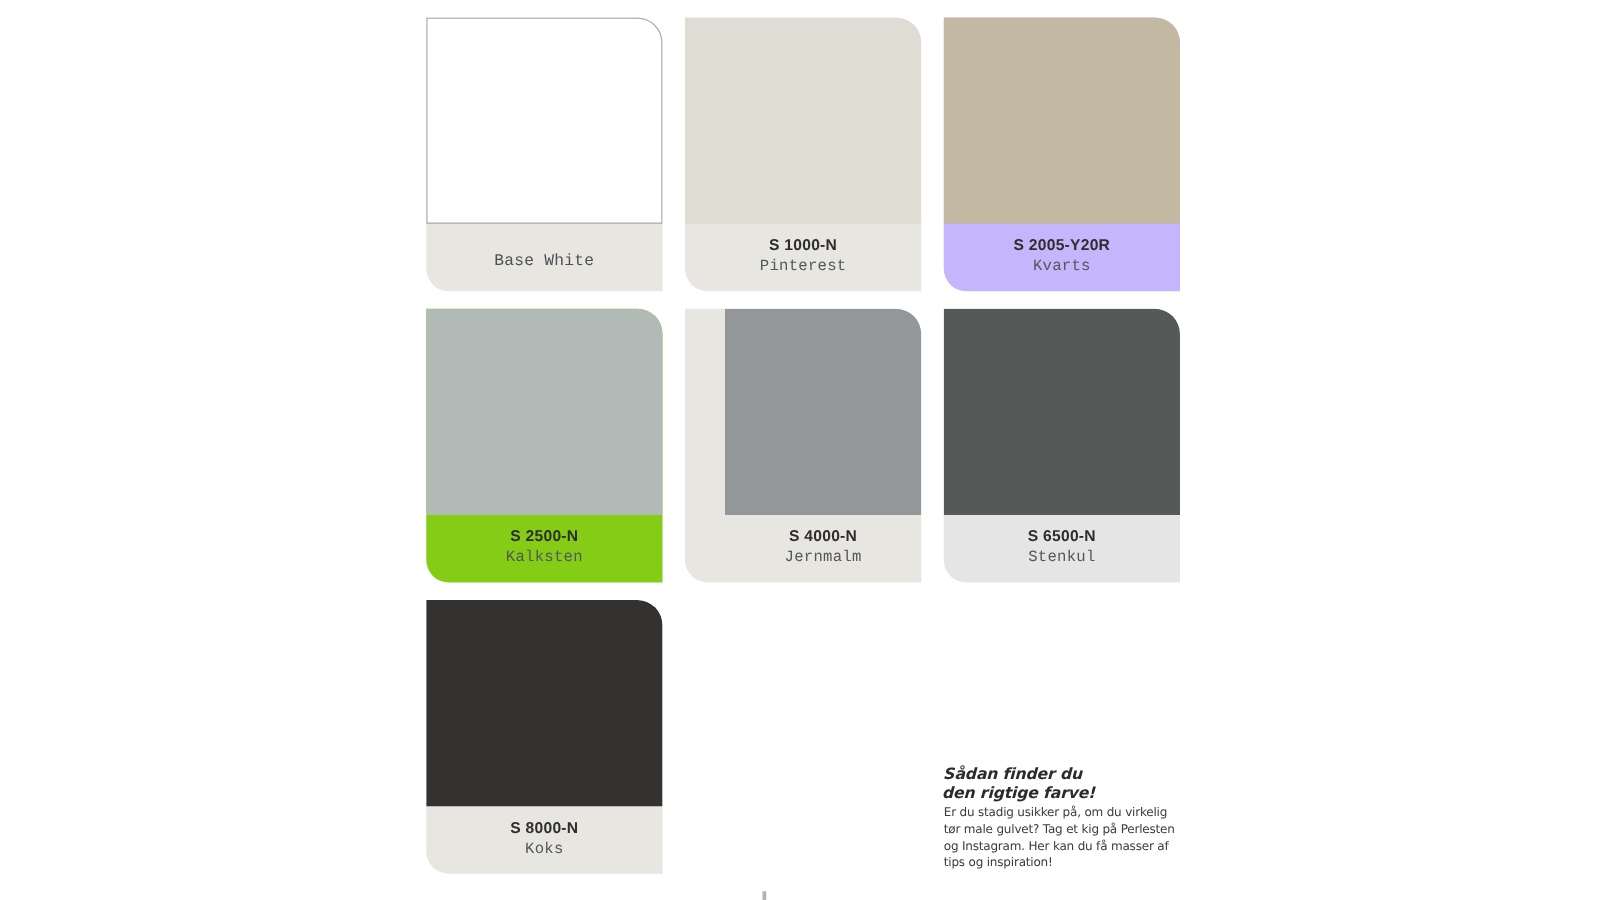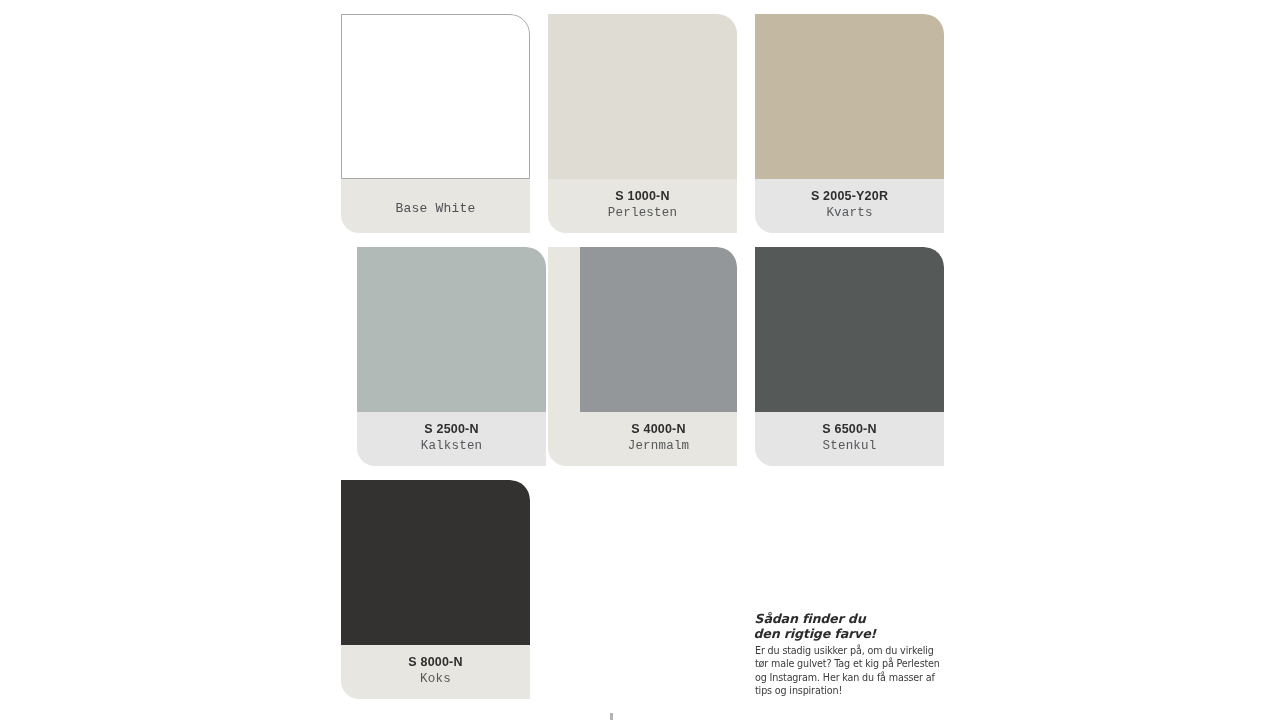--- a/index.html
+++ b/index.html
@@ -142,33 +142,33 @@
       <div class="swatch outlined"></div>
       <div class="card-label nameonly">
         <span class="cname big">Base White</span>
       </div>
     </div>
 
     <div class="card" style="background-color: rgb(232, 230, 225); text-align: center;">
       <div class="swatch" style="background-color: rgb(223, 221, 211);"></div>
       <div class="card-label">
         <span class="code">S 1000-N</span>
-        <span class="cname">Perlesten</span>
-      </div>
-    </div>
-
-    <div class="card" style="background-color: #e5e5e5;">
+        <span class="cname">Pinterest</span>
+      </div>
+    </div>
+
+    <div class="card" style="background-color: #c4b5fd;">
       <div class="swatch" style="background-color: rgb(195, 185, 163);"></div>
       <div class="card-label">
         <span class="code">S 2005-Y20R</span>
         <span class="cname">Kvarts</span>
       </div>
     </div>
 
-    <div class="card" style="background-color: #e5e5e5; margin-left: 16px;">
+    <div class="card" style="background-color: #84cc16;">
       <div class="swatch" style="background-color: rgb(178, 186, 183);"></div>
       <div class="card-label">
         <span class="code">S 2500-N</span>
         <span class="cname">Kalksten</span>
       </div>
     </div>
 
     <div class="card" style="background-color: rgb(232, 230, 225); padding-left: 32px;">
       <div class="swatch" style="background-color: rgb(148, 151, 153);"></div>
       <div class="card-label">

